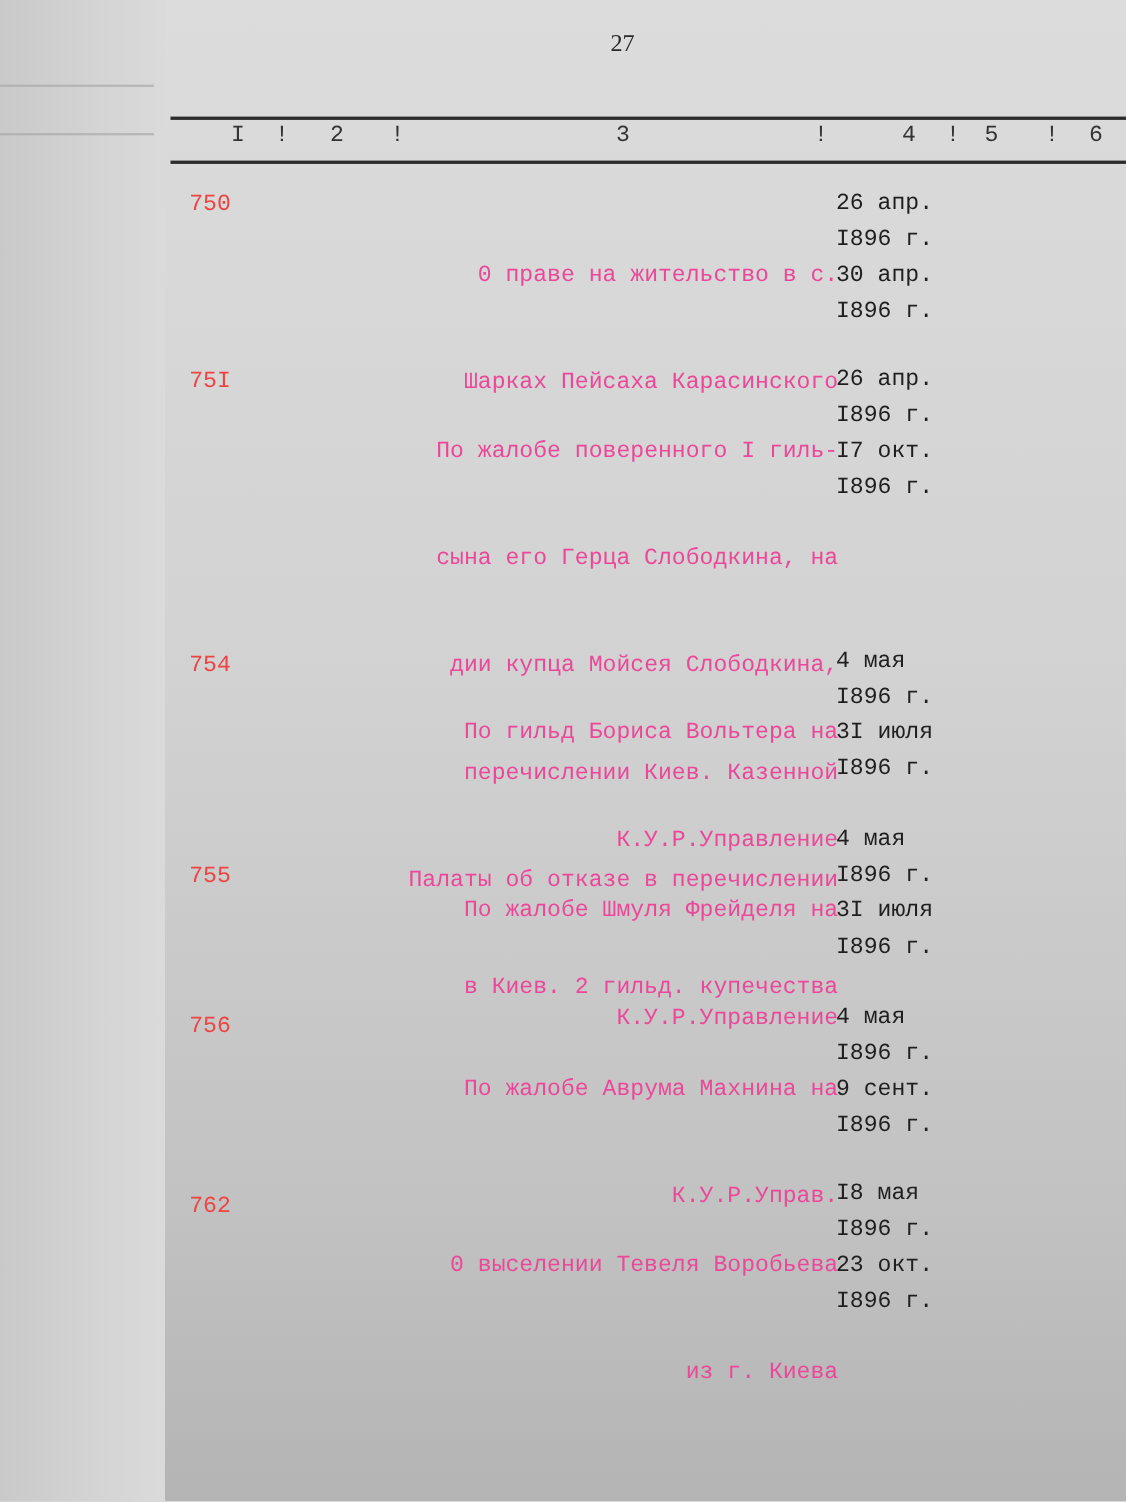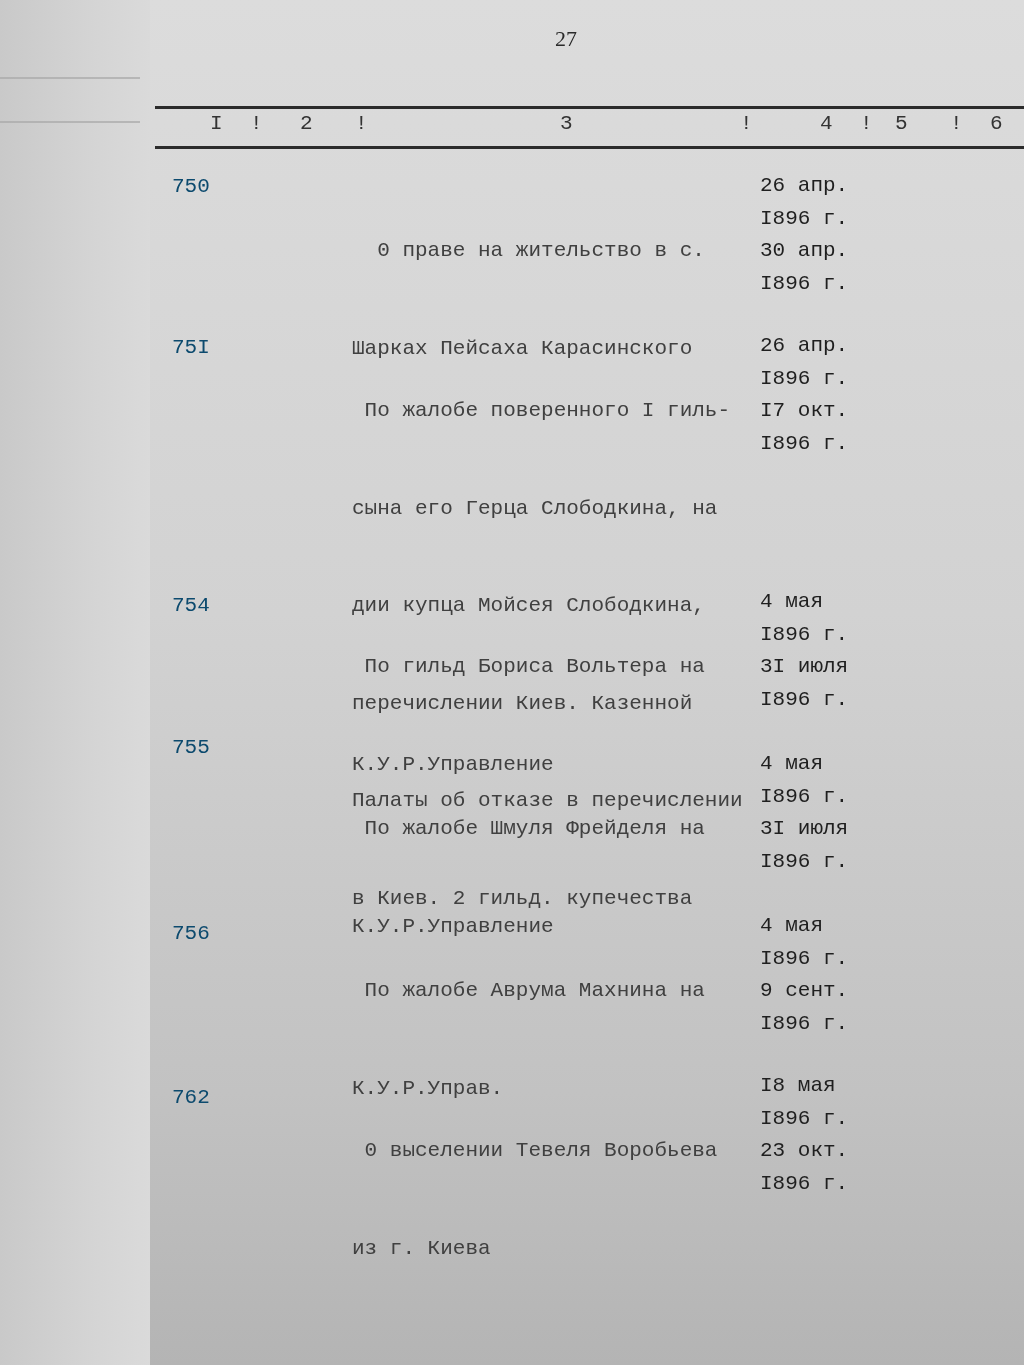--- a/index.html
+++ b/index.html
@@ -11,22 +11,22 @@
   }
   .left-strip {
     position:absolute; left:0; top:0; width:150px; height:1365px;
     background: linear-gradient(90deg, #c9c9c9 0%, #d4d4d4 60%, #dadada 100%);
   }
   .left-strip .ghost-line { position:absolute; left:0; width:140px; height:2px; background:#a8a8a8; opacity:.7; }
   .page-number { position:absolute; left:555px; top:26px; font-family:"Liberation Serif","DejaVu Serif",serif; font-size:22px; color:#2a2a2a; }
   .rule { position:absolute; left:155px; right:0; height:3px; background:#2b2b2b; }
   .header-row { position:absolute; top:112px; left:155px; right:0; height:30px; font-size:21px; color:#333; }
   .header-row span { position:absolute; top:0; }
-  .entry-no { position:absolute; left:172px; font-size:21px; color:#0c4a6e; }
-  .entry-desc { position:absolute; left:352px; width:410px; font-size:21px; line-height:32.5px; white-space:pre; color:#404040; }
+  .entry-no { position:absolute; left:172px; font-size:21px; color:#ef4444; }
+  .entry-desc { position:absolute; left:352px; width:410px; font-size:21px; line-height:32.5px; white-space:pre; color:#ec4899;text-align:right; }
   .entry-dates { position:absolute; left:760px; width:110px; font-size:21px; line-height:32.5px; color:#1f1f1f; }
   .entry-dates div, .entry-desc div { white-space:pre; }
 </style>
 </head>
 <body>
 
 <div class="left-strip">
   <div class="ghost-line" style="top:77px"></div>
   <div class="ghost-line" style="top:121px"></div>
 </div>
@@ -89,21 +89,21 @@
   </div>
   <div class="entry-dates" style="top:586px">
     <div>4 мая</div>
     <div>I896 г.</div>
     <div>3I июля</div>
     <div>I896 г.</div>
   </div>
 </div>
 
 <div>
-  <div class="entry-no" style="top:736px">755</div>
+  <div class="entry-no" style="top:786px">755</div>
   <div class="entry-desc" style="top:748px">
     <div> По жалобе Шмуля Фрейделя на</div>
     <div>К.У.Р.Управление</div>
   </div>
   <div class="entry-dates" style="top:748px">
     <div>4 мая</div>
     <div>I896 г.</div>
     <div>3I июля</div>
     <div>I896 г.</div>
   </div>

